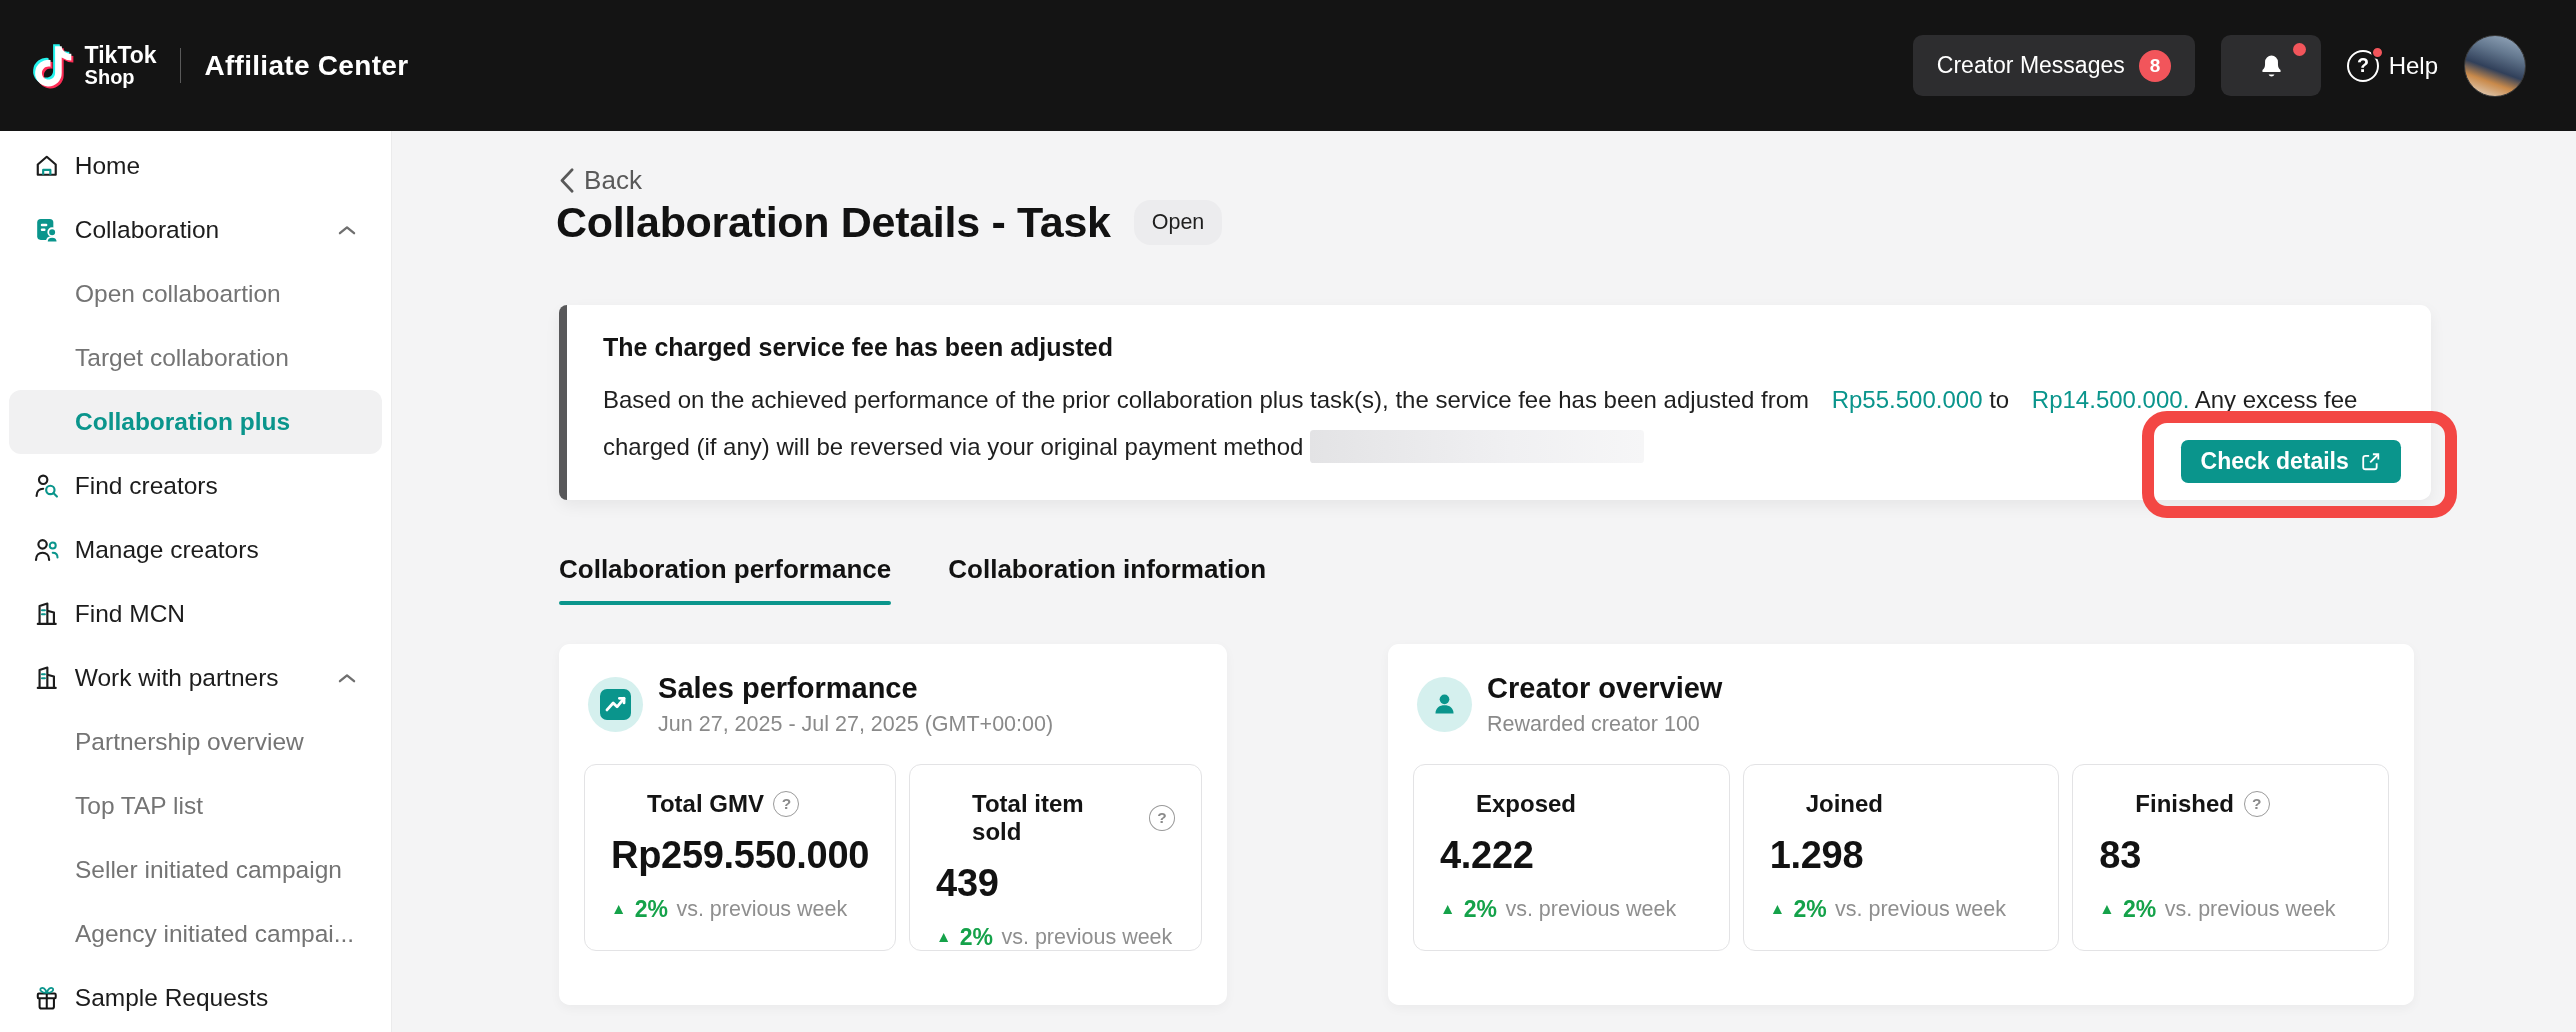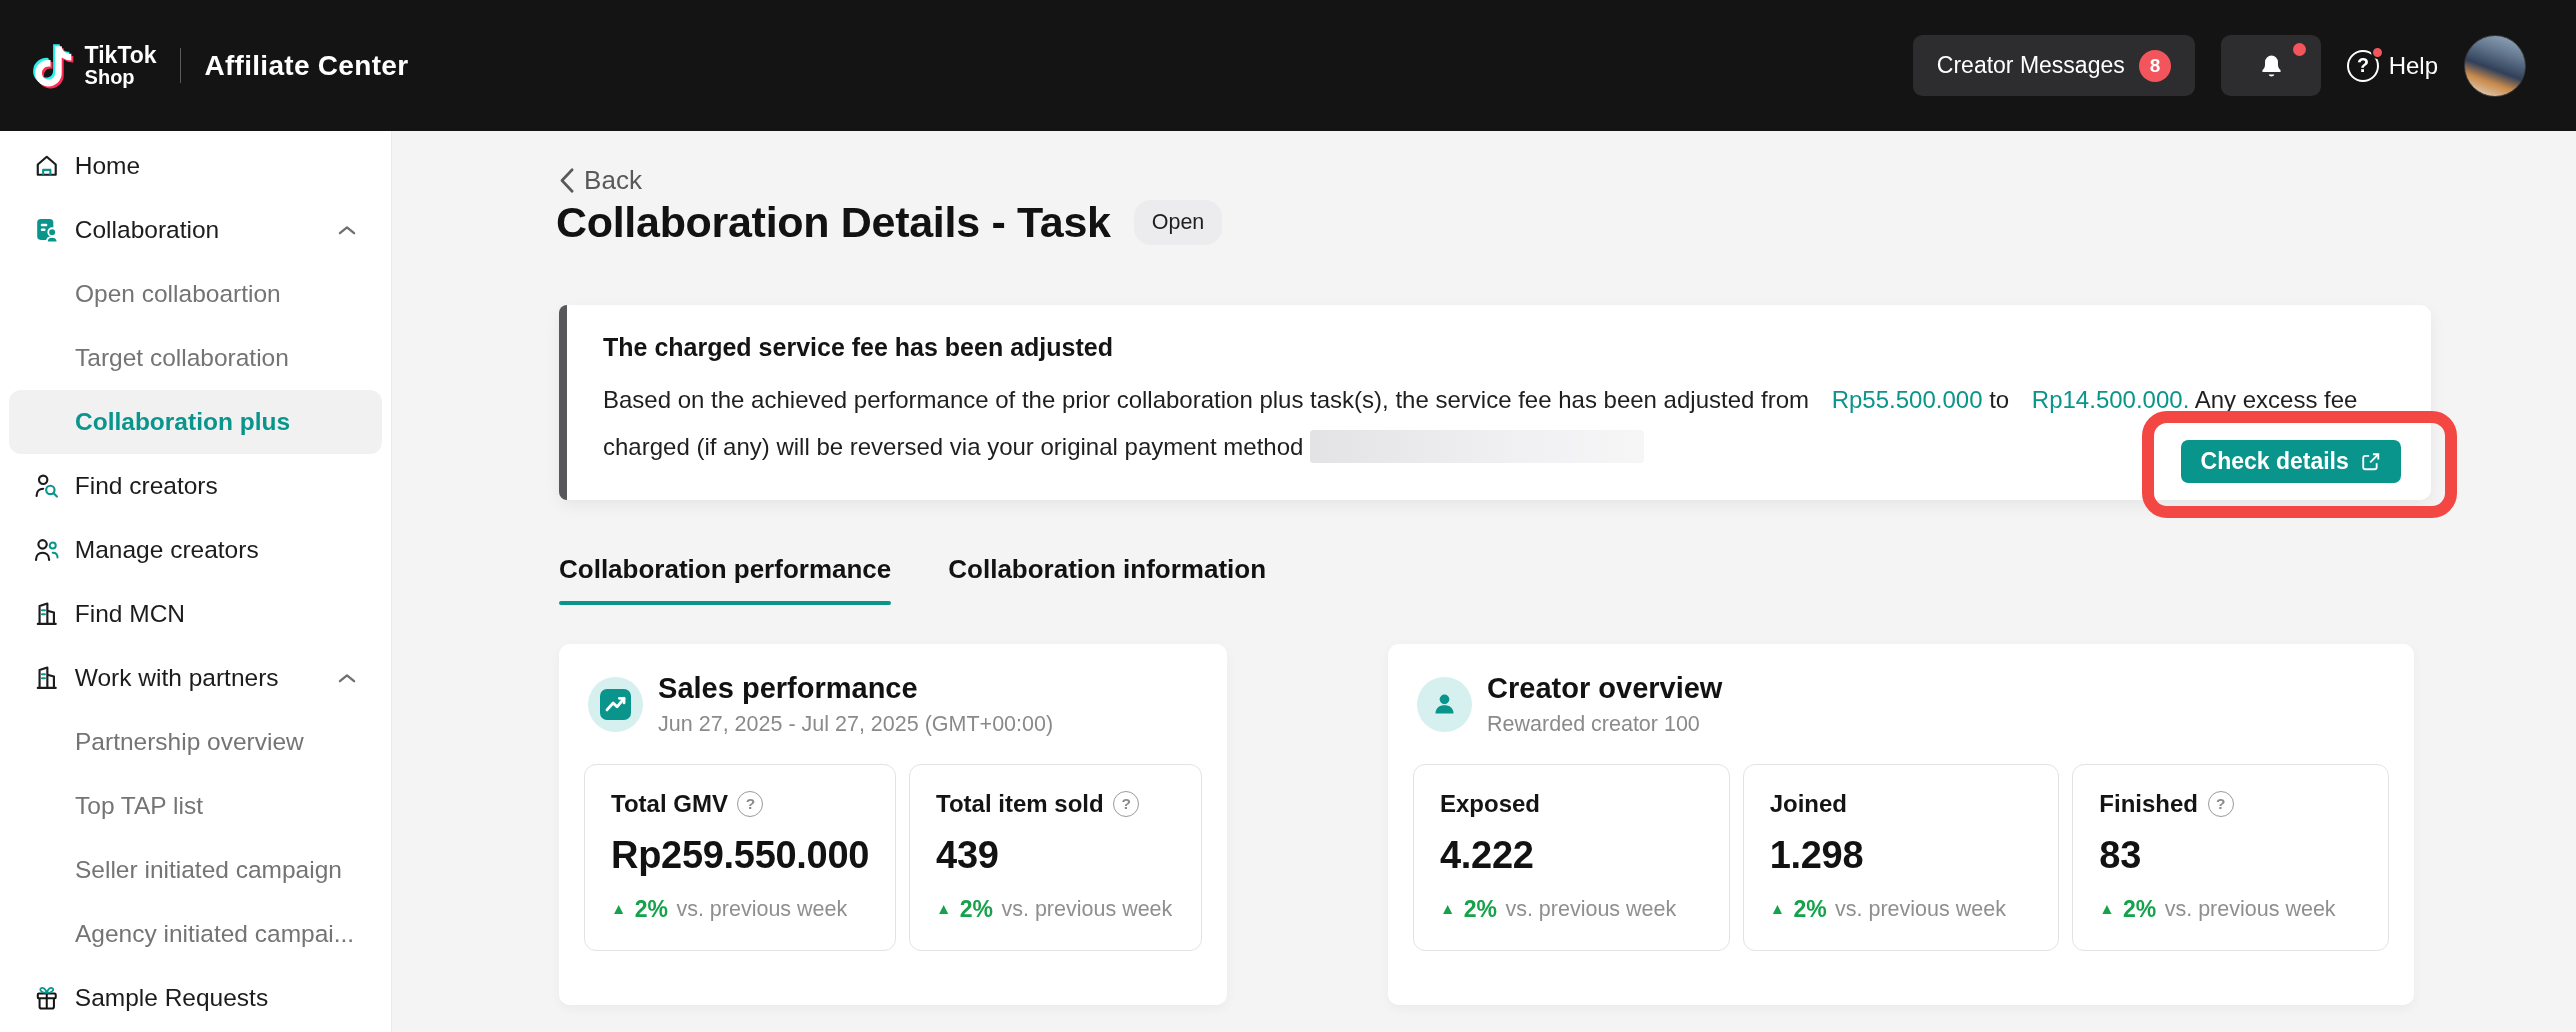--- a/index.html
+++ b/index.html
@@ -91,21 +91,21 @@
     box-shadow:0 3.6px 10.7px rgba(0,0,0,.04);padding:27.5px 25px;}
   .card.sales{left:167px;width:668px;}
   .card.creators{left:996px;width:1026px;}
   .card-header{display:flex;align-items:center;gap:15.5px;padding-left:3.6px;}
   .icon-circle{width:55px;height:55px;border-radius:50%;background:var(--accent-soft);
     display:flex;align-items:center;justify-content:center;flex:0 0 55px;}
   .card-title{font-size:29px;font-weight:600;color:#121212;}
   .card-subtitle{font-size:21.5px;color:#8a8a8a;margin-top:7.2px;}
   .stats-row{display:flex;gap:13px;margin-top:27.5px;}
   .stat-card{flex:1;border:1.2px solid #e3e3e5;border-radius:12px;padding:25px 26px;height:187px;}
-  .stat-label-row{display:flex;align-items:center;gap:9.6px;}
+  .stat-label-row{display:flex;align-items:center;gap:9.6px;margin-left:36px;}
   .stat-label{font-size:24px;font-weight:600;color:#141414;}
   .help-icon{width:26px;height:26px;border-radius:50%;border:1.8px solid #9a9a9a;color:#8a8a8a;
     font-size:15.5px;font-weight:700;display:flex;align-items:center;justify-content:center;cursor:pointer;}
   .stat-value{font-size:38px;font-weight:700;color:#121212;margin-top:15.5px;letter-spacing:-0.3px;}
   .delta-row{display:flex;align-items:center;gap:8.4px;margin-top:19px;}
   .tri{color:var(--green);font-size:15.5px;line-height:1;}
   .tri::before{content:"\25B2";}
   .delta{color:var(--green);font-size:23px;font-weight:600;}
   .delta-note{color:#8f8f8f;font-size:21.5px;}
 </style>

